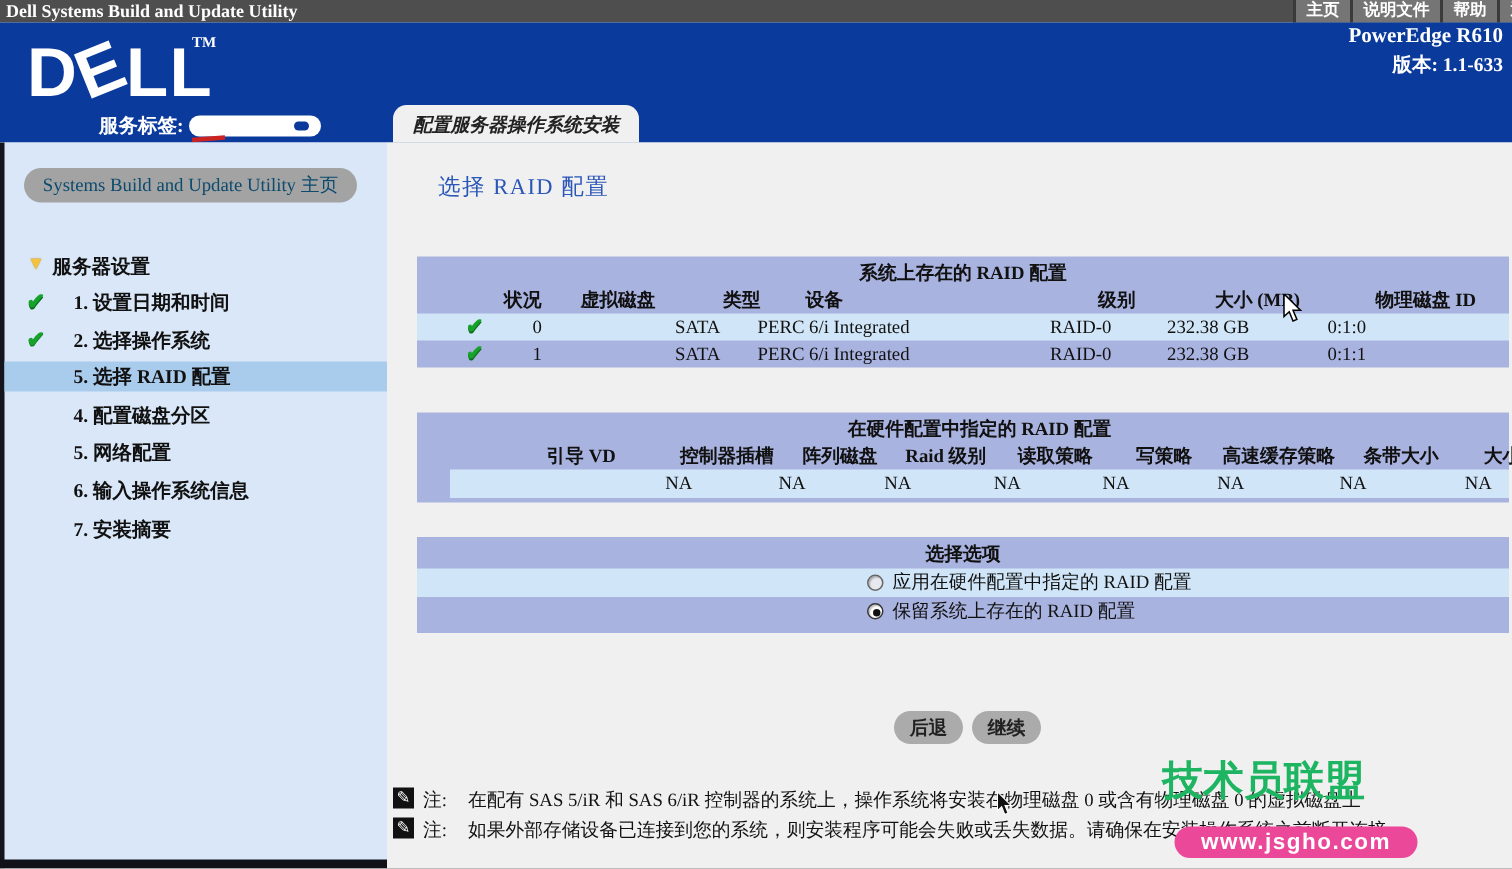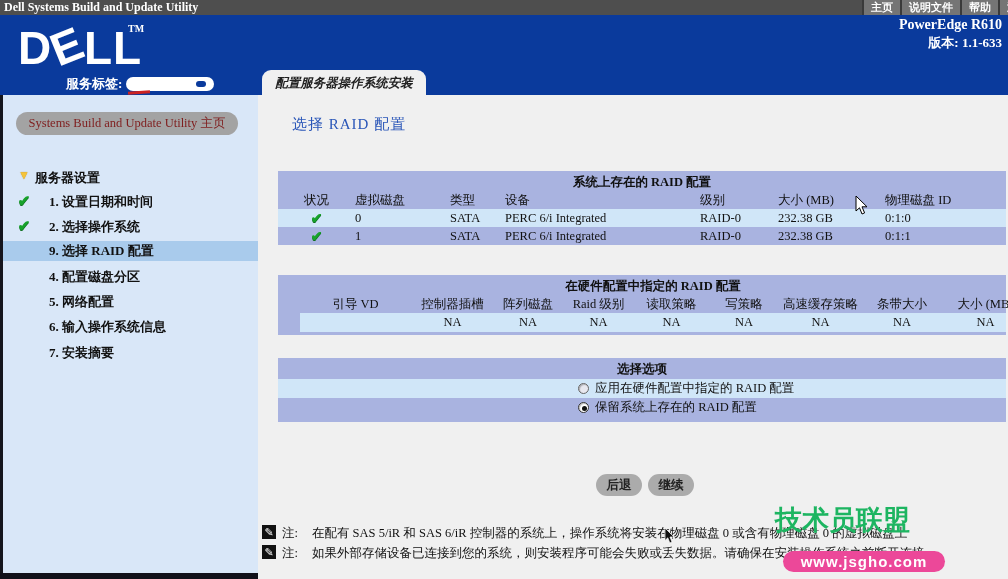--- a/index.html
+++ b/index.html
@@ -22,35 +22,35 @@
   .service-row { position:absolute; left:66px; top:60px; color:#fff; font-size:13px; font-weight:bold; display:flex; align-items:center; }
   .tag-blob { display:inline-block; width:88px; height:14px; background:#fff; border-radius:8px; margin-left:4px; position:relative; }
   .tag-blob::after { content:""; position:absolute; left:2px; bottom:-3px; width:22px; height:3px; background:#cc2222; transform:rotate(-4deg); }
   .tag-blob::before { content:""; position:absolute; right:8px; top:4px; width:10px; height:6px; background:#0a3a9c; border-radius:3px; }
   .model-name { position:absolute; right:6px; top:2px; color:#fff; font-size:14px; font-weight:bold; }
   .version-text { position:absolute; right:6px; top:19px; color:#fff; font-size:13px; font-weight:bold; }
   .tab { position:absolute; left:262px; top:70px; width:164px; height:25px; background:#f0f0f0; border-radius:9px 9px 0 0; text-align:center; font-size:12.5px; font-weight:bold; line-height:26px; color:#222; z-index:3;font-style:italic; }
   
   .sidebar { position:absolute; left:0; top:95px; width:258px; height:484px; background:#d9e7f8; border-left:3px solid #15151d; }
   .sidebar-bottom-strip { position:absolute; left:0; top:573px; width:258px; height:6px; background:#11111a; }
-  .home-btn { position:absolute; left:13px; top:17px; width:222px; height:23px; background:#a3a3a3; border:none; border-radius:12px; font-family:inherit; font-size:12.5px; color:#7f1d1d; cursor:pointer; }
+  .home-btn { position:absolute; left:13px; top:17px; width:222px; height:23px; background:#a3a3a3; border:none; border-radius:12px; font-family:inherit; font-size:12.5px; color:#0c4a6e; cursor:pointer; }
   .nav-item { position:absolute; left:0; width:255px; height:20px; font-size:13px; font-weight:bold; color:#111; cursor:pointer; }
   .nav-item .nav-label { position:absolute; left:46px; top:1px; white-space:nowrap; }
   .nav-item.section .nav-label { left:32px; }
   .nav-item.active { background:#a9cbec; }
   .nav-icon { position:absolute; left:10px; top:0; width:22px; text-align:center; }
   .check-icon { color:#17a32b; font-size:15px; font-weight:bold; text-shadow:0 1px 0 #0c6e1c; }
   .tri-icon { color:#f5c33b; font-size:12px; text-shadow:0 0 1px #b07b00; }
   
   .main { position:absolute; left:258px; top:95px; width:750px; height:484px; background:#f0f0f0; }
   .page-title { position:absolute; left:34px; top:20px; color:#2a56b8; font-size:15px; letter-spacing:1px; }
   .panel { position:absolute; left:20px; width:728px; background:#a9b3e0; padding-top:3px; }
   .panel-title { text-align:center; font-size:12.5px; font-weight:bold; height:18px; }
   .grid-row { display:grid; align-items:center; height:18px; font-size:12.5px; }
-  .grid-row.hdr { font-weight:normal; height:17px; }
+  .grid-row.hdr { font-weight:bold; height:17px;margin-left:32px; }
   .grid-row.hl { background:#d0e6f8; }
   .t1 { grid-template-columns:75px 95px 55px 195px 78px 107px 123px; }
   .t1 > div { padding-left:2px; }
   .t1 > div:first-child { text-align:center; }
   .t2 { grid-template-columns:111px 83px 68px 73px 73px 72px 81px 82px 85px; }
   .t2 > div { text-align:center; }
   .row-check { color:#17a32b; font-size:14px; font-weight:bold; text-shadow:0 1px 0 #0c6e1c; }
   
   .opt-row { position:relative; height:19px; font-size:12.5px; display:flex; align-items:center; }
   .opt-row.hl { background:#d0e6f8; }
@@ -111,21 +111,21 @@
     </div>
     <div class="nav-item" style="top:97px;">
       <span class="nav-icon check-icon">✔</span>
       <span class="nav-label">1. 设置日期和时间</span>
     </div>
     <div class="nav-item" style="top:122px;">
       <span class="nav-icon check-icon">✔</span>
       <span class="nav-label">2. 选择操作系统</span>
     </div>
     <div class="nav-item active" style="top:146px;">
-      <span class="nav-label">9. 选择 RAID 配置</span>
+      <span class="nav-label">5. 选择 RAID 配置</span>
     </div>
     <div class="nav-item" style="top:172px;">
       <span class="nav-label">4. 配置磁盘分区</span>
     </div>
     <div class="nav-item" style="top:197px;">
       <span class="nav-label">5. 网络配置</span>
     </div>
     <div class="nav-item" style="top:222px;">
       <span class="nav-label">6. 输入操作系统信息</span>
     </div>

